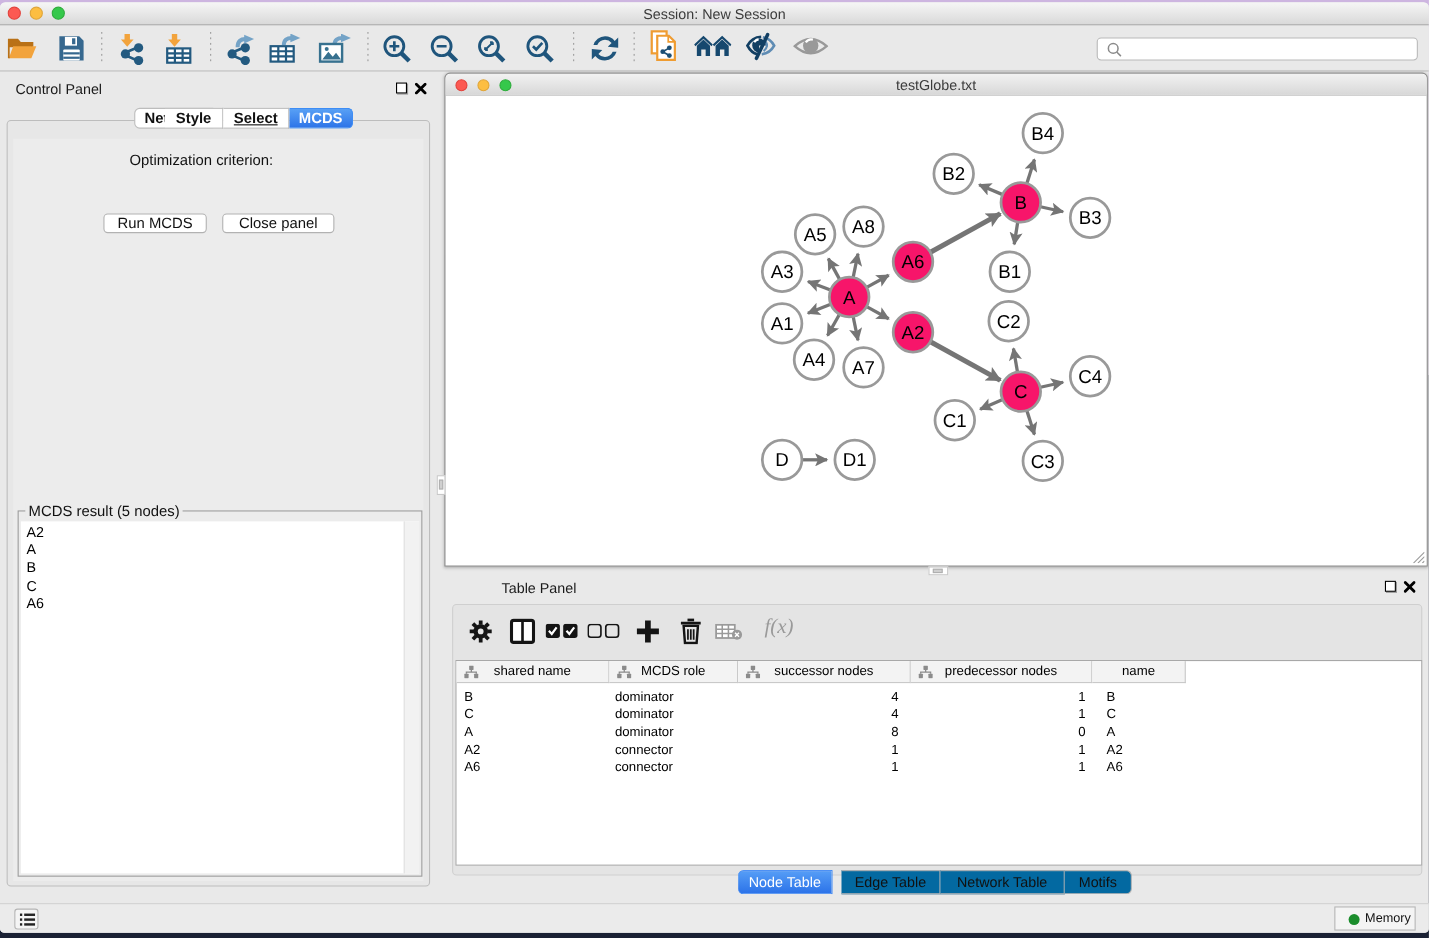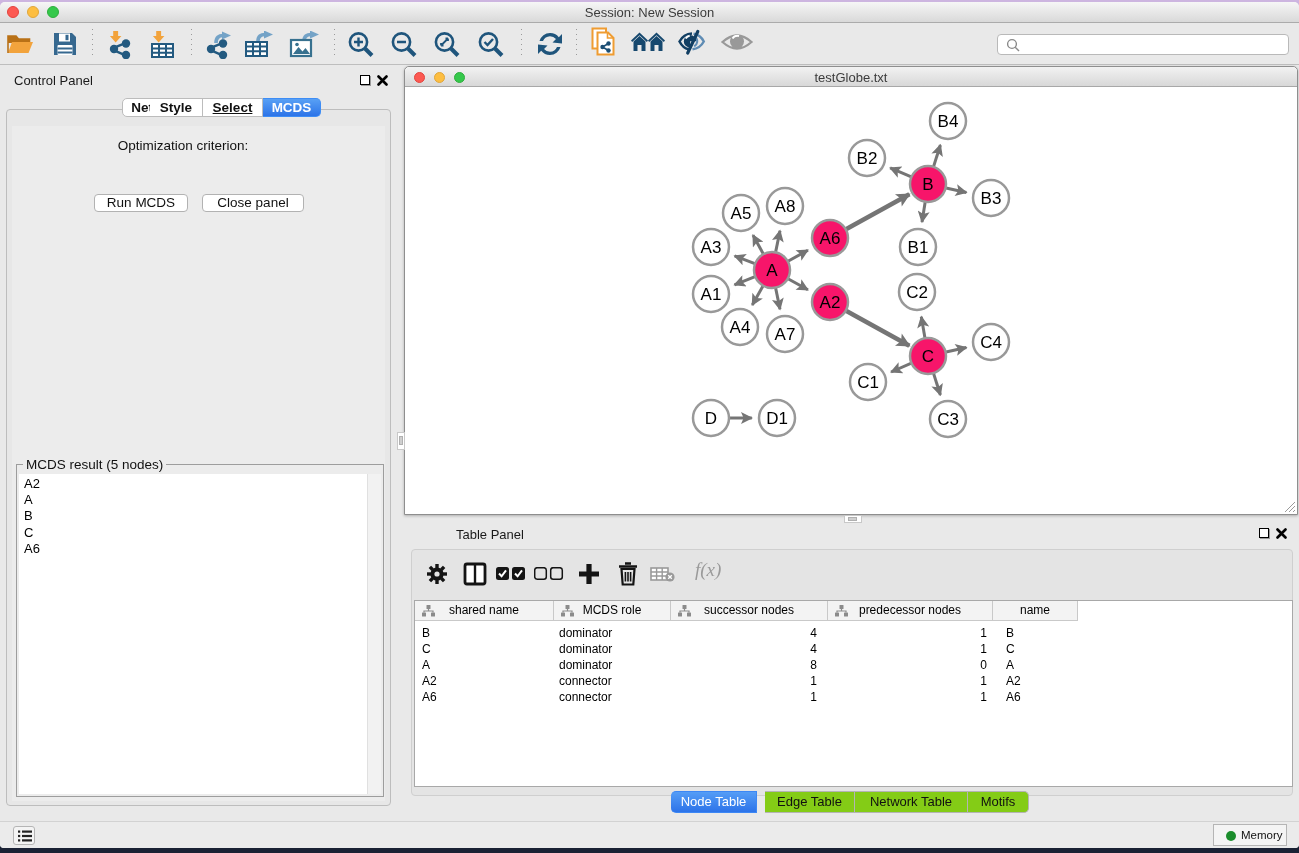--- a/index.html
+++ b/index.html
@@ -41,21 +41,21 @@
 #net-titlebar { position:absolute; left:0; top:0; width:100%; height:20px; background:linear-gradient(#f2f2f2, #d8d8d8); border-bottom:1px solid #a8a8a8; border-radius:5px 5px 0 0; }
 #net-titlebar .t { position:absolute; top:3px; width:100%; text-align:center; font-size:13px; color:#3c3c3c; }
 #graph { position:absolute; left:2px; top:19.5px; }
 #graph text { font-size:17px; fill:#000; text-anchor:middle; }
 
 #tp-title { position:absolute; left:441px; top:525px; font-size:13px; color:#1a1a1a;margin-left:15px; }
 #tp-box { position:absolute; left:411px; top:547px; width:882px; height:247px; background:#e4e4e4; border:1px solid #cfcfcf; border-radius:4px; }
 #ttable { position:absolute; left:414px; top:598px; width:879px; height:187px; background:#fff; border:1px solid #a8a8a8; font-size:12px; color:#000;padding-left:12px; }
 .th { position:absolute; top:0; height:20px; background:#f3f3f3; border-right:1px solid #c9c9c9; border-bottom:1px solid #c9c9c9; text-align:center; line-height:19px; }
 .trow { position:absolute; font-size:12px; }
-.seg { position:absolute; top:789px; height:22px; background:#84cc16; border:1px solid #b4b4b4; border-left:none; text-align:center; font-size:13px; color:#111; line-height:20px; }
+.seg { position:absolute; top:789px; height:22px; background:#0369a1; border:1px solid #b4b4b4; border-left:none; text-align:center; font-size:13px; color:#111; line-height:20px; }
 </style>
 </head>
 <body>
 <div id="win">
   <div id="titlebar">
     <div class="tl" style="left:7px; background:#fc5952; border:0.5px solid #e2443e;"></div>
     <div class="tl" style="left:27px; background:#fdbe41; border:0.5px solid #e0a63a;"></div>
     <div class="tl" style="left:47px; background:#35c84b; border:0.5px solid #2fad3d;"></div>
     <div class="t">Session: New Session</div>
   </div>

